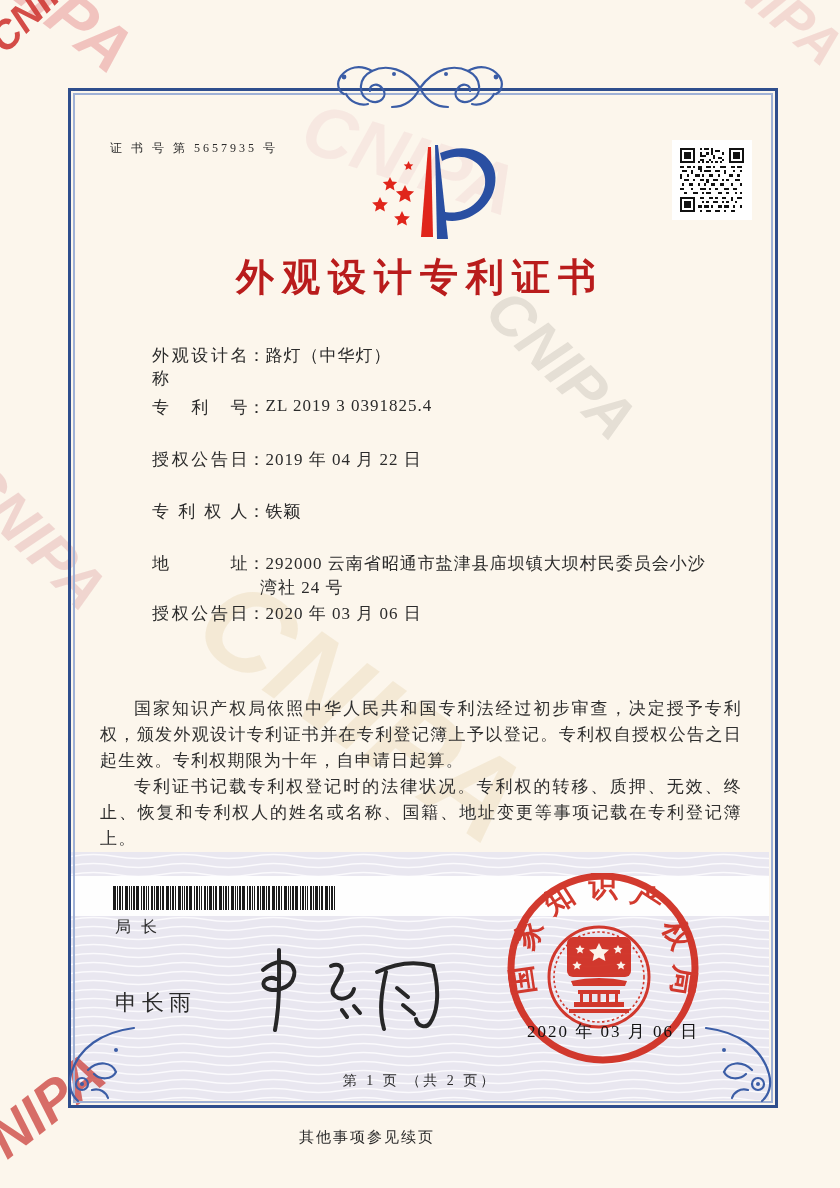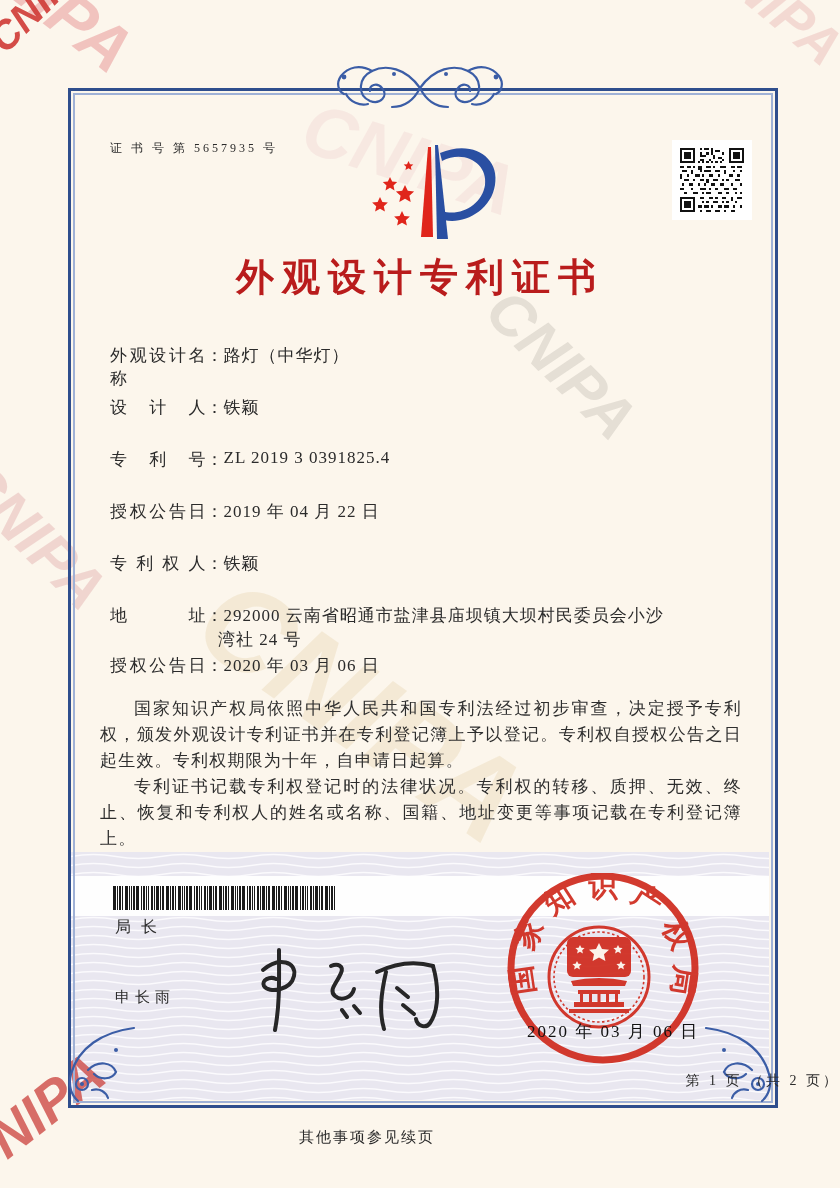--- a/index.html
+++ b/index.html
@@ -37,42 +37,42 @@
   .cert-no{position:absolute;left:110px;top:140px;font-size:12px;letter-spacing:3px;z-index:5;}
   .logo{position:absolute;left:350px;top:133px;z-index:5;}
   .qr-box{position:absolute;left:672px;top:140px;width:80px;height:80px;background:#fff;z-index:5;
           display:flex;align-items:center;justify-content:center;}
   .doc-title{position:absolute;left:0;top:252px;width:840px;text-align:center;font-size:38px;
              font-weight:700;letter-spacing:8px;color:#b91c1c;z-index:5;}
 
   
   .fields{position:absolute;left:110px;top:344px;width:640px;z-index:5;font-size:17px;
           letter-spacing:.5px;}
-  .frow{position:relative;height:52px;}
+  .frow{position:relative;height:52px;margin-left:42px;}
   .frow.addr2{height:50px;}
   .f-label{display:inline-block;width:96px;text-align:justify;text-align-last:justify;vertical-align:top;}
   .f-colon{display:inline-block;vertical-align:top;}
   .f-value{display:inline-block;vertical-align:top;letter-spacing:1px;}
   .addr-wrap{position:absolute;left:108px;top:24px;letter-spacing:1px;text-align:center;}
   .grant-no-group{position:absolute;left:320px;top:0;}
 
   
   .paras{position:absolute;left:100px;top:696px;width:642px;z-index:5;font-size:17px;
          line-height:26px;letter-spacing:1.2px;text-align:justify;color:#2e2e2e;}
   .paras p{margin:0;text-indent:2em;}
 
   
   .official-title{position:absolute;left:115px;top:917px;font-size:16px;letter-spacing:10px;z-index:5;}
-  .official-name{position:absolute;left:115px;top:988px;font-size:15px;letter-spacing:5px;z-index:5;font-family:Liberation Serif, serif;}
+  .official-name{position:absolute;left:115px;top:988px;font-size:22px;letter-spacing:5px;z-index:5;font-family:Liberation Serif, serif;}
   .signature{position:absolute;left:245px;top:938px;z-index:6;}
   .seal{position:absolute;left:493px;top:873px;z-index:6;}
   .seal-date{position:absolute;left:527px;top:1020px;font-size:17px;letter-spacing:2px;color:#111;z-index:7;}
 
   
-  .page-info{position:absolute;left:0;top:1072px;width:840px;text-align:right;font-size:14px;
+  .page-info{position:absolute;left:0;top:1072px;width:840px;text-align:center;font-size:14px;
              letter-spacing:3px;z-index:5;}
   .footer-note{position:absolute;left:0;top:1128px;width:734px;text-align:center;font-size:15px;
                letter-spacing:2px;z-index:5;}
 </style>
 </head>
 <body>
 
 <div class="page">
 
   <div class="wm wm-tl">CNIPA</div>
@@ -169,23 +169,20 @@
         <path d="M9 0h1v1H9zM11 0h2v1h-2zM14 0h1v3h-1zM16 1h2v1h-2zM9 2h1v2H9zM12 2h1v1h-1zM19 2h1v1h-1zM10 3h2v1h-2zM15 3h1v2h-1zM17 4h2v1h-2zM9 5h2v1H9zM13 5h1v1h-1zM19 5h1v1h-1zM8 6h1v1H8zM10 6h1v1h-1zM12 6h1v1h-1zM14 6h1v1h-1zM16 6h1v1h-1zM18 6h1v1h-1zM0 8h2v1H0zM3 8h2v1H3zM6 8h1v1H6zM8 8h2v2H8zM12 8h2v1h-2zM15 8h1v1h-1zM18 8h3v1h-3zM23 8h2v1h-2zM26 8h2v1h-2zM1 10h2v1H1zM5 10h1v2H5zM9 10h1v1H9zM11 10h3v1h-3zM16 10h2v1h-2zM20 10h1v2h-1zM24 10h1v1h-1zM27 10h1v1h-1zM0 12h1v2H0zM3 12h1v1H3zM7 12h2v1H7zM10 12h1v1h-1zM13 12h2v1h-2zM17 12h1v1h-1zM22 12h2v1h-2zM26 12h1v1h-1zM2 14h2v1H2zM6 14h1v1H6zM9 14h2v1H9zM12 14h1v2h-1zM15 14h2v1h-2zM19 14h1v1h-1zM21 14h1v1h-1zM25 14h2v1h-2zM1 16h1v1H1zM4 16h2v1H4zM8 16h1v1H8zM11 16h1v1h-1zM14 16h2v1h-2zM18 16h2v1h-2zM23 16h1v1h-1zM27 16h1v1h-1zM0 18h2v1H0zM5 18h1v1H5zM9 18h3v1H9zM13 18h1v1h-1zM16 18h1v1h-1zM20 18h2v1h-2zM24 18h2v1h-2zM2 20h1v1H2zM6 20h2v1H6zM10 20h1v1h-1zM12 20h2v1h-2zM17 20h2v1h-2zM21 20h1v1h-1zM25 20h1v1h-1zM27 20h1v1h-1zM9 22h2v1H9zM13 22h2v1h-2zM16 22h1v1h-1zM19 22h2v1h-2zM23 22h1v2h-1zM26 22h2v1h-2zM10 24h1v1h-1zM12 24h1v1h-1zM15 24h2v1h-2zM19 24h1v1h-1zM21 24h1v1h-1zM25 24h1v1h-1zM8 26h2v1H8zM11 26h2v1h-2zM14 26h1v1h-1zM17 26h2v1h-2zM20 26h2v1h-2zM24 26h1v1h-1zM27 26h1v1h-1zM9 28h1v1H9zM12 28h2v1h-2zM16 28h2v1h-2zM20 28h1v1h-1zM23 28h2v1h-2z"></path>
       </g>
     </svg>
   </div>
 
   <div class="doc-title">外观设计专利证书</div>
 
   <div class="fields">
     <div class="frow">
       <span class="f-label">外观设计名称</span><span class="f-colon">：</span><span class="f-value">路灯（中华灯）</span>
-    </div>
-    <div class="frow">
-      <span class="f-label">设计人</span><span class="f-colon">：</span><span class="f-value">铁颖</span>
     </div>
     <div class="frow">
       <span class="f-label">专利号</span><span class="f-colon">：</span><span class="f-value">ZL 2019 3 0391825.4</span>
     </div>
     <div class="frow">
       <span class="f-label">授权公告日</span><span class="f-colon">：</span><span class="f-value">2019 年 04 月 22 日</span>
     </div>
     <div class="frow">
       <span class="f-label">专利权人</span><span class="f-colon">：</span><span class="f-value">铁颖</span>
     </div>

